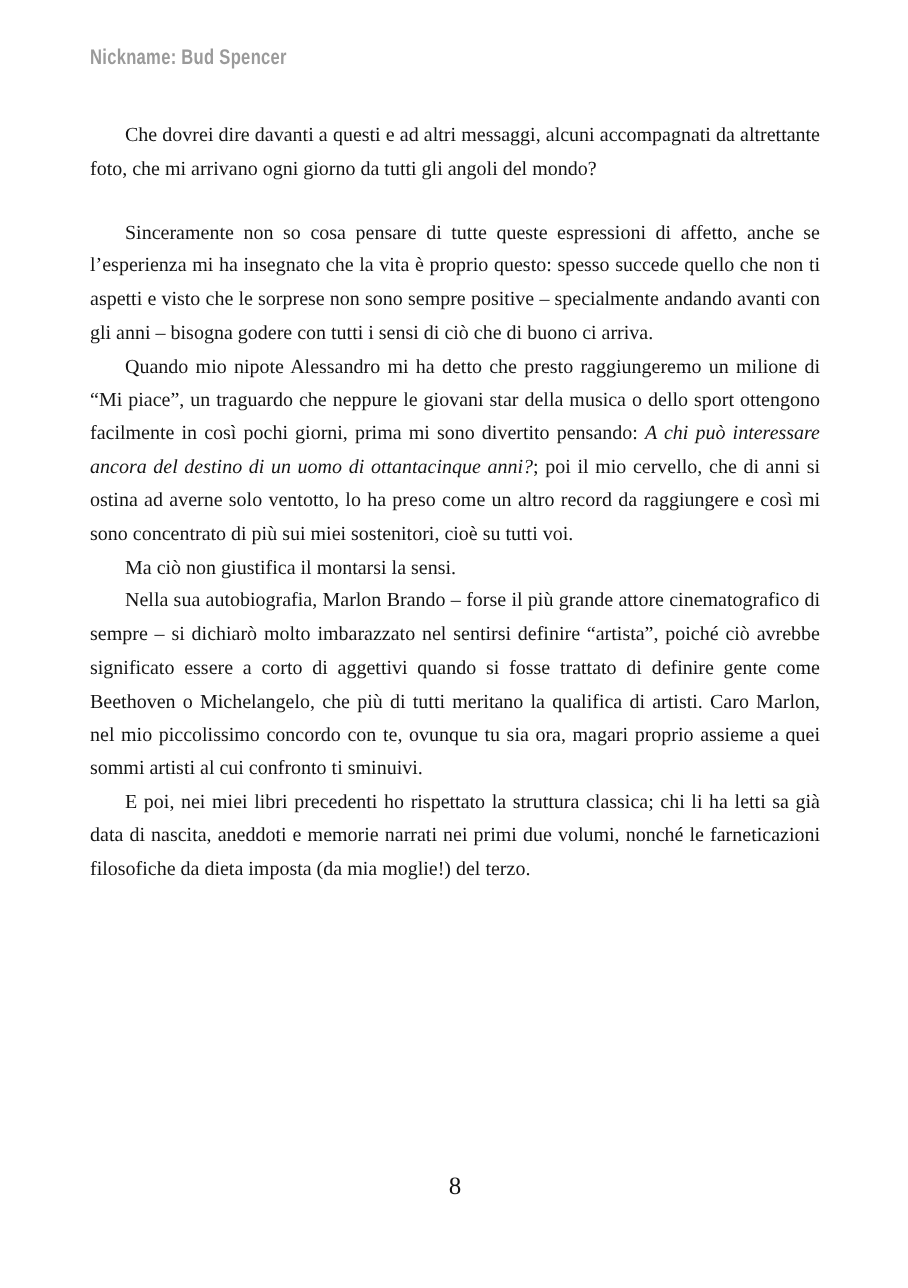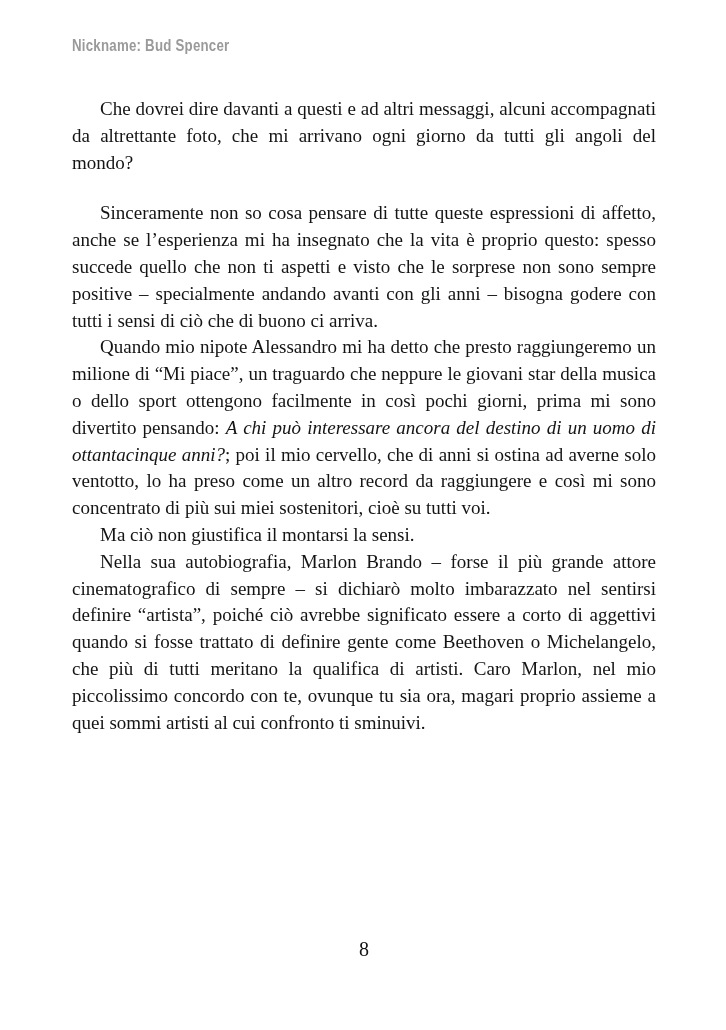--- a/index.html
+++ b/index.html
@@ -25,21 +25,21 @@
     color: #9a9a9a;
     transform: scaleX(0.78);
     transform-origin: 0 50%;
     white-space: nowrap;
   }
   .body-text {
     position: absolute;
     left: 72px;
     top: 96px;
     width: 584px;
-    font-size: 19px;
+    font-size: 16px;
     line-height: 26.8px;
     text-align: justify;
     color: #141414;
     hyphens: auto;
     -webkit-hyphens: auto;
   }
   .body-text p {
     margin: 0;
     text-indent: 28px;
   }
@@ -64,16 +64,17 @@
 
 <div class="page">
   <div class="running-header">Nickname: Bud Spencer</div>
 
   <div class="body-text">
       <p><span>Che dovrei dire davanti a questi e ad altri messaggi, alcuni accompagnati da altrettante foto, che mi arrivano ogni giorno da tutti gli angoli del mondo?</span></p>
       <p class="space-before"><span>Sinceramente non so cosa pensare di tutte queste espressioni di affetto, anche se l’esperienza mi ha insegnato che la vita è proprio questo: spesso succede quello che non ti aspetti e visto che le sorprese non sono sempre positive – specialmente andando avanti con gli anni – bisogna godere con tutti i sensi di ciò che di buono ci arriva.</span></p>
       <p><span>Quando mio nipote Alessandro mi ha detto che presto raggiungeremo un milione di “Mi piace”, un traguardo che neppure le giovani star della musica o dello sport ottengono facilmente in così pochi giorni, prima mi sono divertito pensando: </span><em>A chi può interessare ancora del destino di un uomo di ottantacinque anni?</em><span>; poi il mio cervello, che di anni si ostina ad averne solo ventotto, lo ha preso come un altro record da raggiungere e così mi sono concentrato di più sui miei sostenitori, cioè su tutti voi.</span></p>
       <p><span>Ma ciò non giustifica il montarsi la sensi.</span></p>
       <p><span>Nella sua autobiografia, Marlon Brando – forse il più grande attore cinematografico di sempre – si dichiarò molto imbarazzato nel sentirsi definire “artista”, poiché ciò avrebbe significato essere a corto di aggettivi quando si fosse trattato di definire gente come Beethoven o Michelangelo, che più di tutti meritano la qualifica di artisti. Caro Marlon, nel mio piccolissimo concordo con te, ovunque tu sia ora, magari proprio assieme a quei sommi artisti al cui confronto ti sminuivi.</span></p>
+      <p><span>E poi, nei miei libri precedenti ho rispettato la struttura classica; chi li ha letti sa già data di nascita, aneddoti e memorie narrati nei primi due volumi, nonché le farneticazioni filosofiche da dieta imposta (da mia moglie!) del terzo.</span></p>
     </div>
 
   <div class="page-number">8</div>
 </div>
 
 </body></html>

